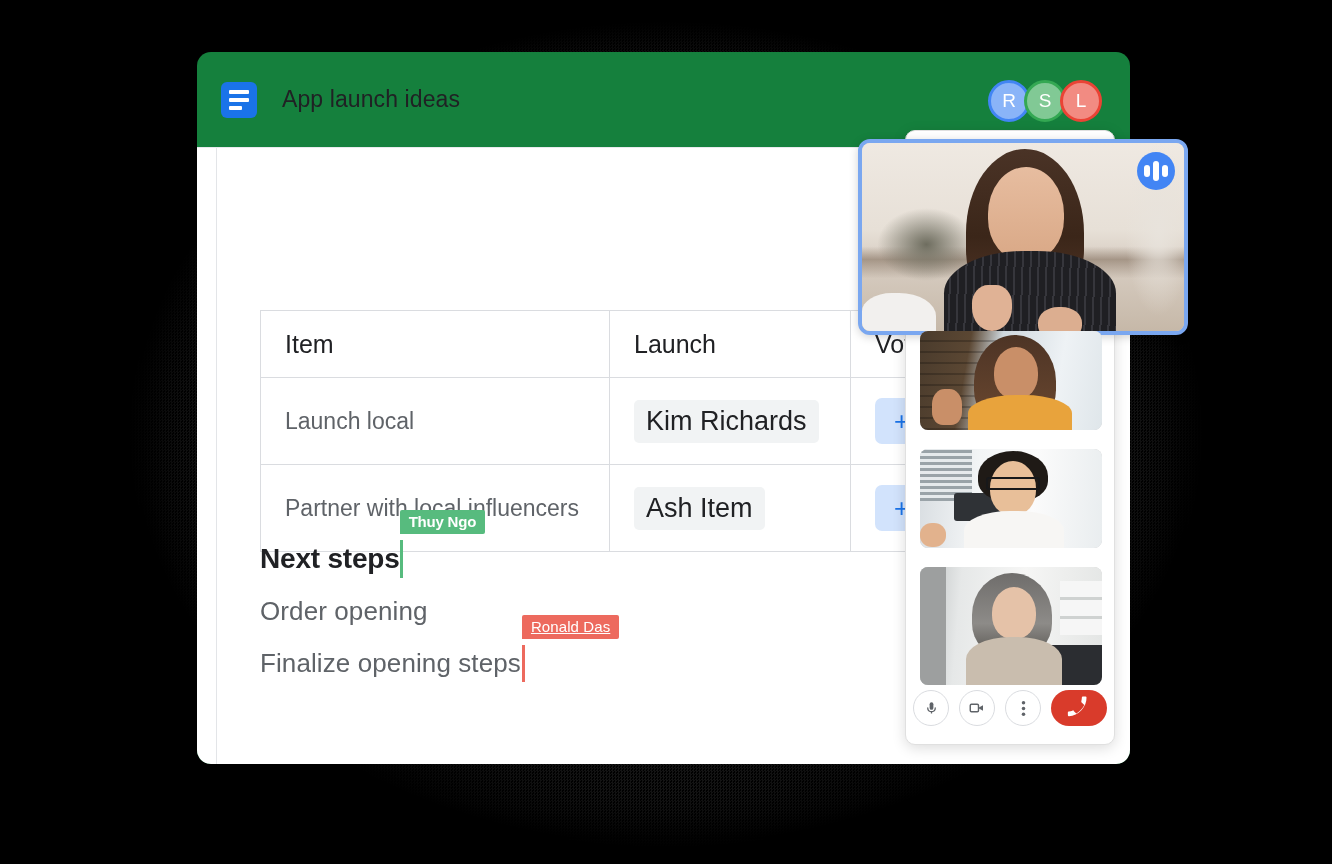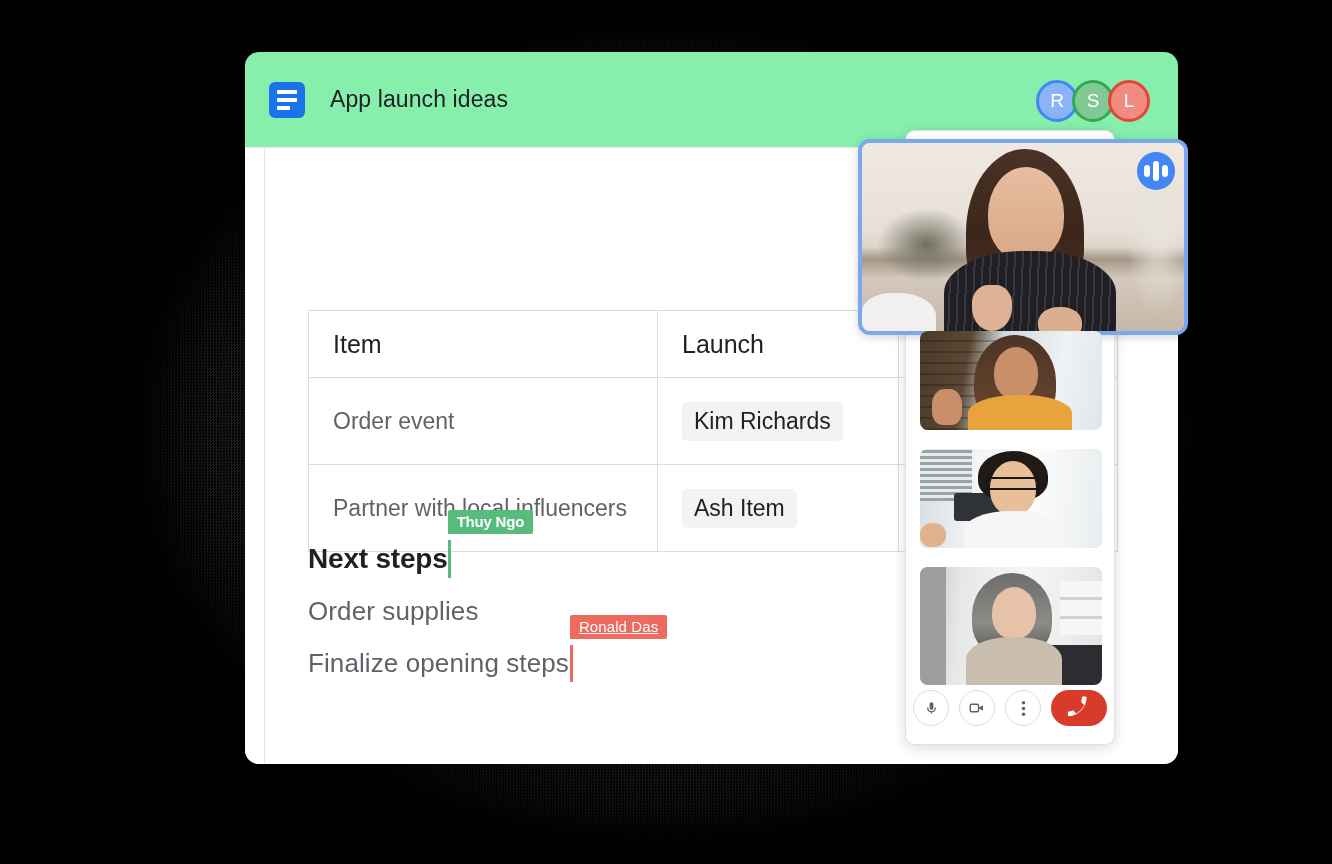--- a/index.html
+++ b/index.html
@@ -55,25 +55,24 @@
         rgba(0,0,0,0) 0%, rgba(0,0,0,0) 58%, rgba(0,0,0,0.85) 80%, rgba(0,0,0,0) 100%);
   }
 
   
   .doc-card {
     position: absolute;
     left: 197px;
     top: 52px;
     width: 933px;
     height: 712px;
-    background: #86efac;
+    background: #15803d;
     border-radius: 14px;
     overflow: hidden;
     box-shadow: 0 18px 48px rgba(0,0,0,0.55);
-    margin-left: 48px;
   }
 
   .doc-header {
     position: relative;
     height: 48px;
     display: flex;
     align-items: center;
     padding: 0 0 0 24px;
     border-bottom: 1px solid #e8eaed;
     height: 96px;
@@ -174,21 +173,21 @@
   }
   .col-item   { width: 300px; }
   .col-creator{ width: 192px; }
   .col-votes  { width: 170px; }
 
   .creator-chip {
     display: inline-block;
     background: #f1f3f4;
     border-radius: 5px;
     padding: 6px 12px;
-    font-size: 23px;
+    font-size: 27px;
     color: #202124;
     white-space: nowrap;
   }
   .vote-chip {
     display: inline-flex;
     align-items: center;
     gap: 9px;
     background: #d2e3fc;
     border-radius: 7px;
     padding: 9px 19px;
@@ -398,21 +397,21 @@
       <table class="doc-table">
         <thead>
           <tr>
             <th class="col-item">Item</th>
             <th class="col-creator">Launch</th>
             <th class="col-votes">Votes</th>
           </tr>
         </thead>
         <tbody>
           <tr>
-            <td class="item-cell">Order event</td>
+            <td class="item-cell">Launch local</td>
             <td>
               <span class="creator-chip">Kim Richards</span>
             </td>
             <td>
               <span class="vote-chip">
                 <span class="plus">+</span>
                 <span>4</span>
               </span>
             </td>
           </tr>
@@ -435,21 +434,21 @@
         <div class="ns-row">
           <span class="ns-heading">
             <span>Next steps</span>
             <span class="caret green" style="right:-3px;">
               <span class="caret-label">Thuy Ngo</span>
             </span>
           </span>
         </div>
 
         <div class="ns-row">
-          <span class="ns-line">Order supplies</span>
+          <span class="ns-line">Order opening</span>
         </div>
 
         <div class="ns-row">
           <span class="ns-line">
             <span>Finalize opening steps</span>
             <span class="caret red" style="right:-4px;">
               <span class="caret-label">Ronald Das</span>
             </span>
           </span>
         </div>

